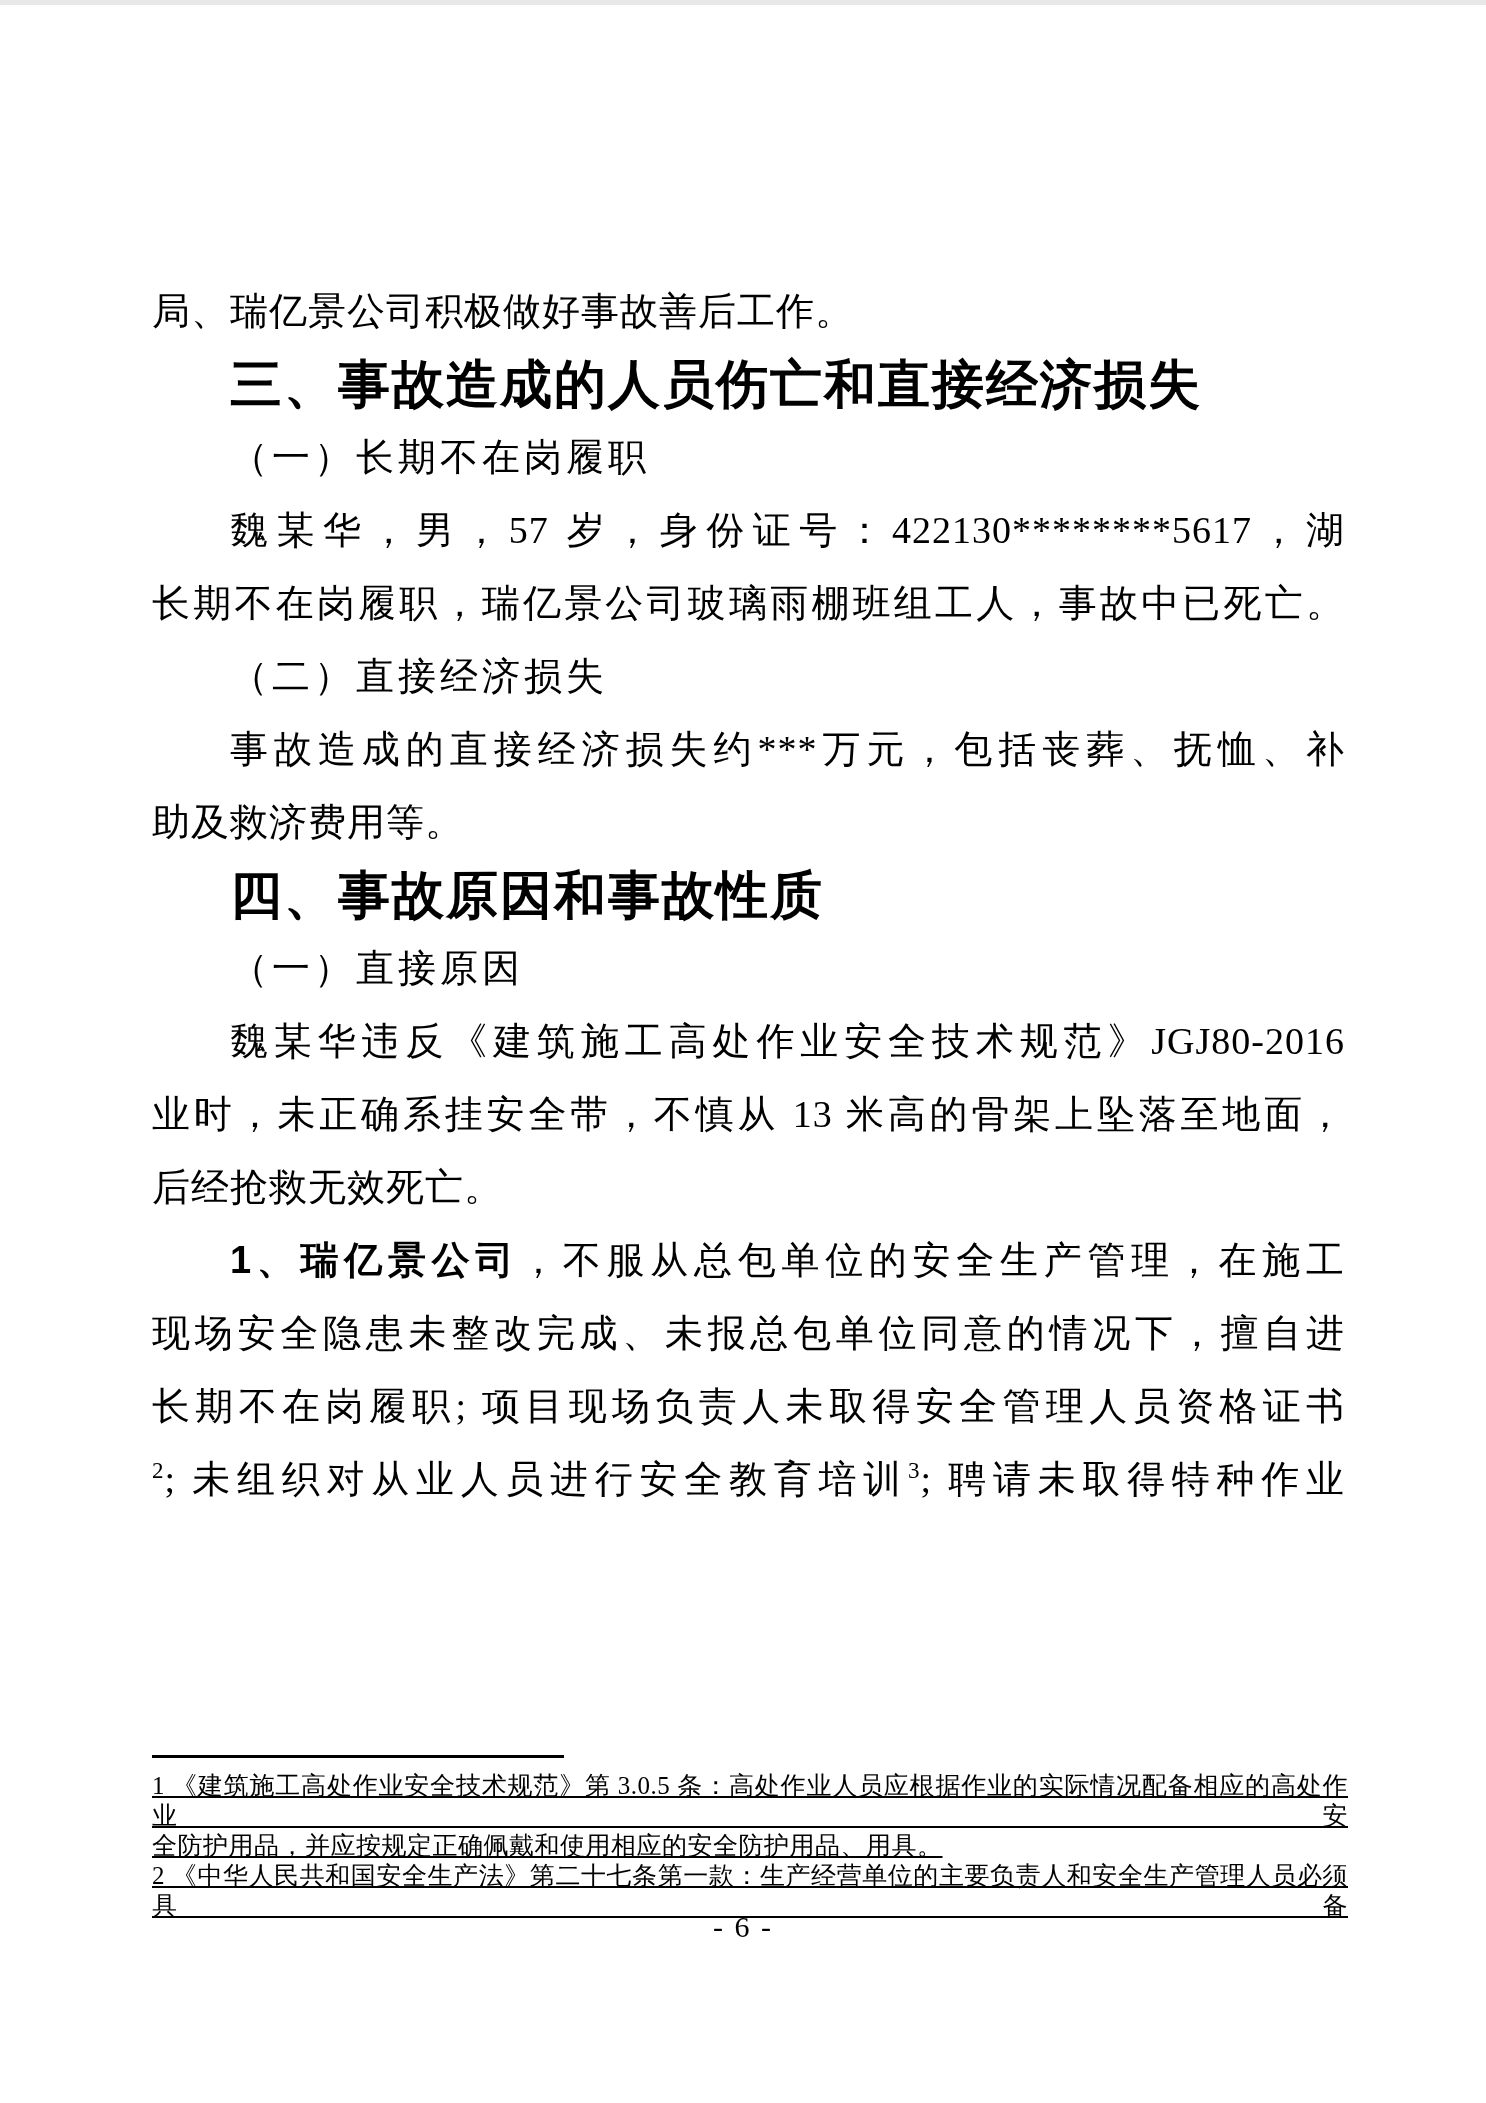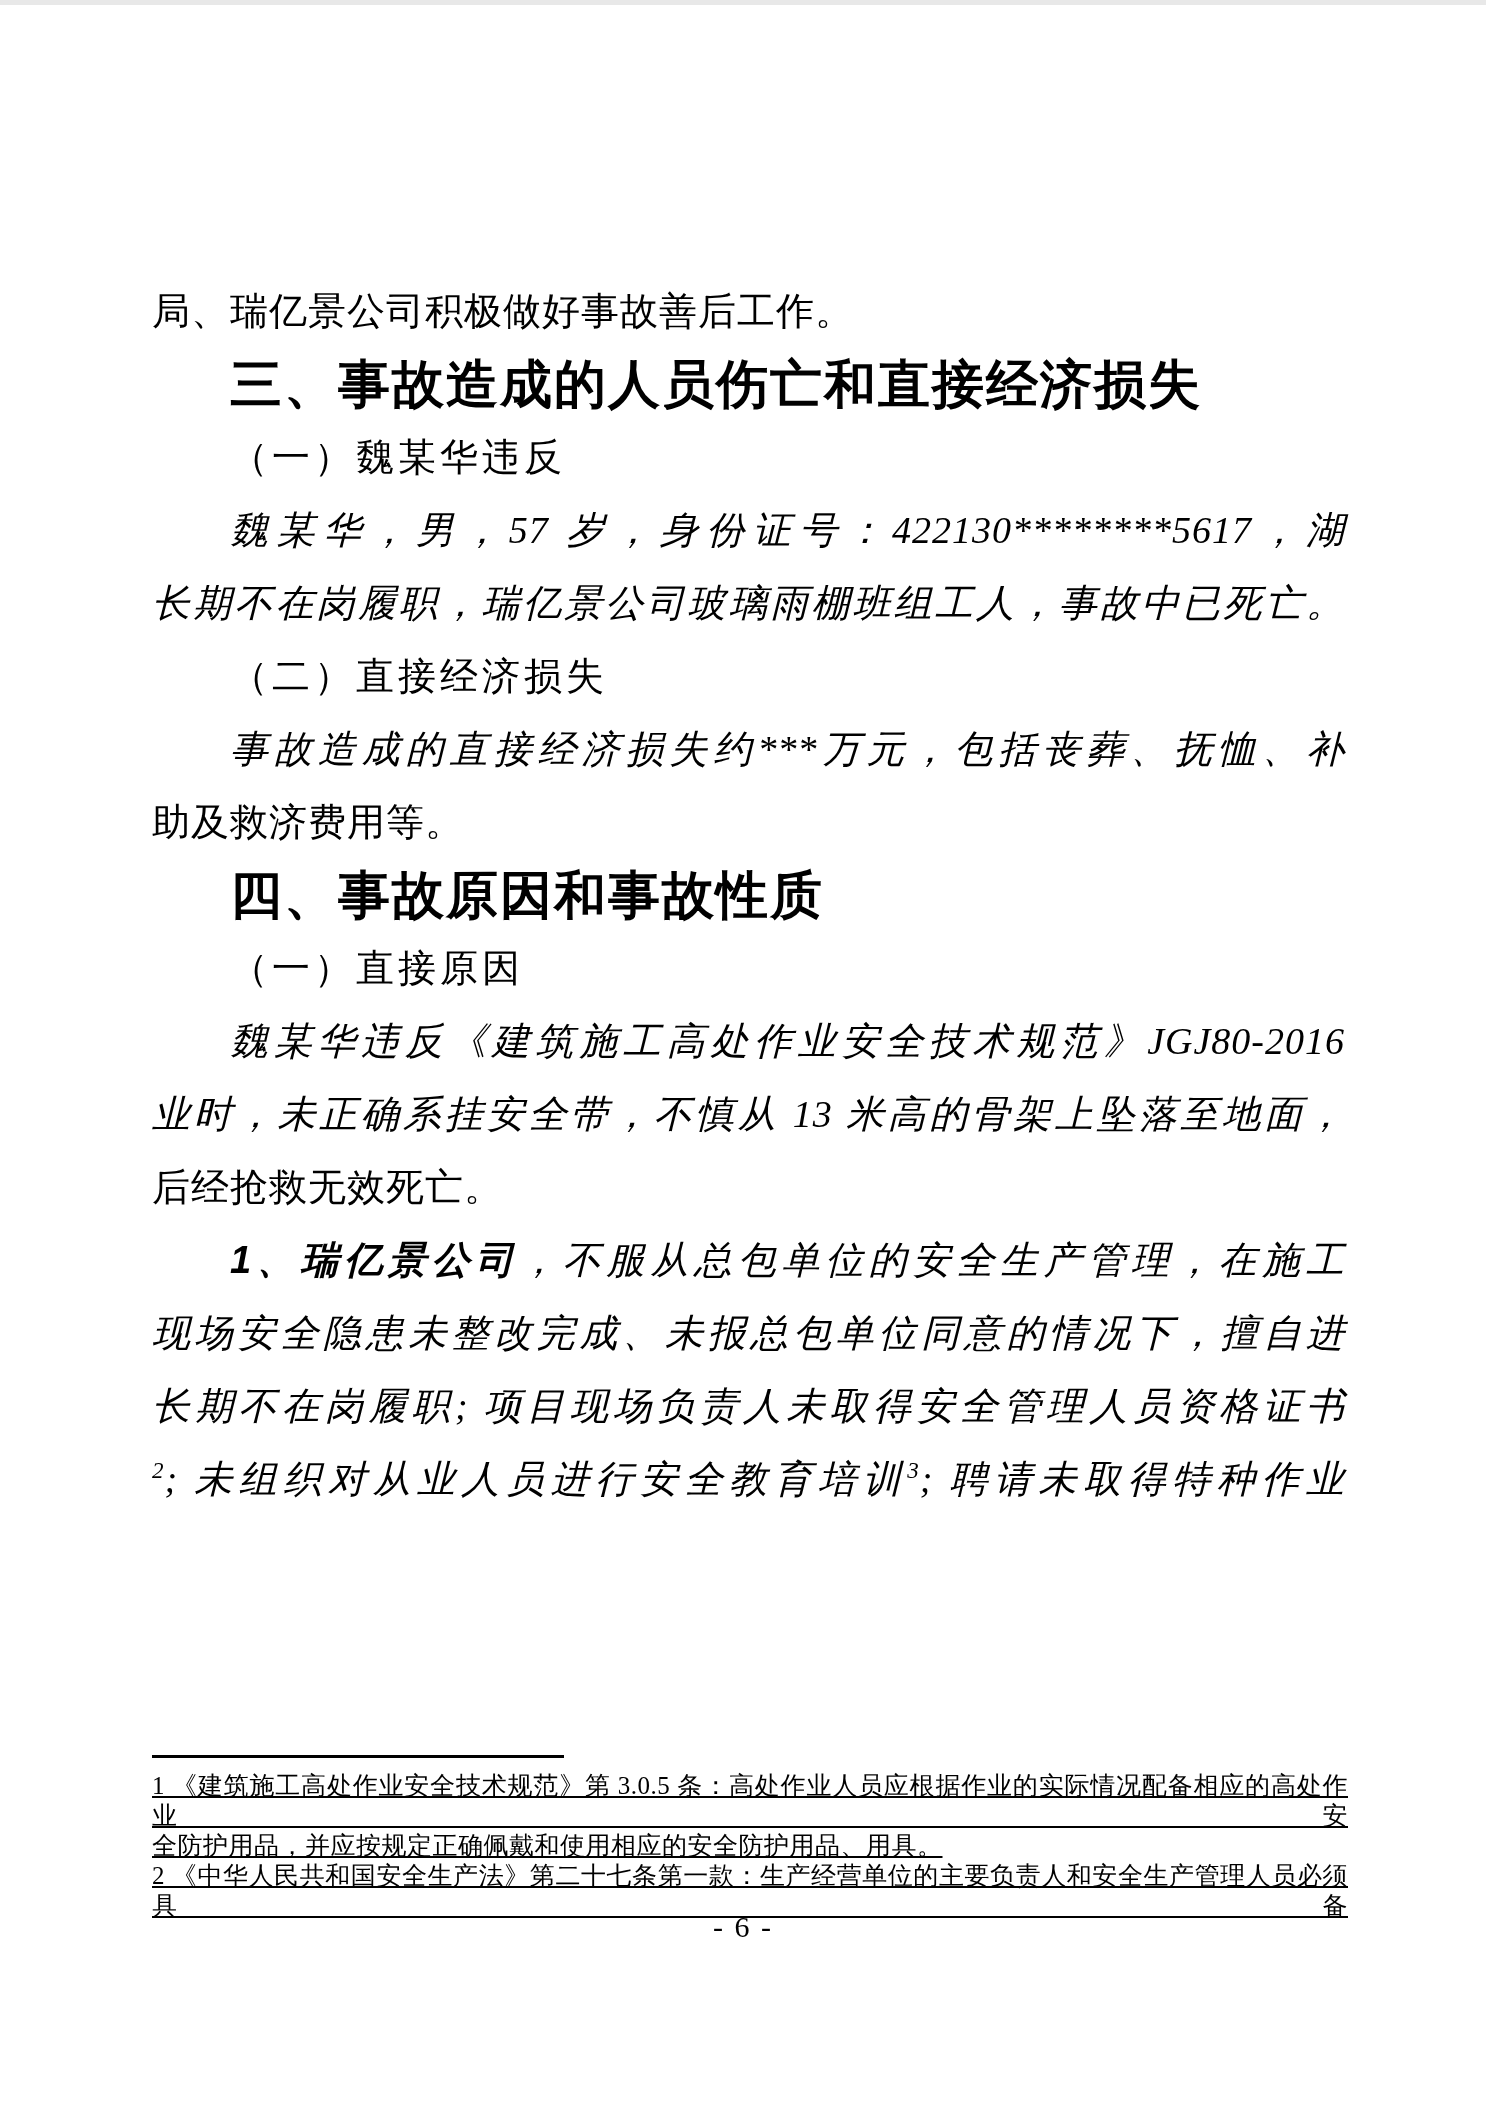--- a/index.html
+++ b/index.html
@@ -26,21 +26,20 @@
   .line {
     height: 73px;
     line-height: 73px;
     font-size: 38px;
     letter-spacing: 1px;
   }
   .line.justify {
     text-align: justify;
     text-align-last: justify;
     text-justify: inter-character;
-    font-style: italic;
   }
   .line.heading {
     font-family: "Liberation Sans", sans-serif;
     font-weight: bold;
     font-size: 52px;
     letter-spacing: 2px;
   }
   .line.kai {
     letter-spacing: 4px;
   }
@@ -91,21 +90,21 @@
     letter-spacing: 2px;
   }
 </style>
 </head>
 <body>
 
 <div class="page">
   <div class="doc-body" id="doc-lines">
       <div class="line body"><span>局、瑞亿景公司积极做好事故善后工作。</span></div>
       <div class="line heading indent"><span>三、事故造成的人员伤亡和直接经济损失</span></div>
-      <div class="line kai indent"><span>（一）魏某华违反</span></div>
+      <div class="line kai indent"><span>（一）长期不在岗履职</span></div>
       <div class="line body indent justify"><span>魏某华，男，57 岁，身份证号：422130********5617，湖</span></div>
       <div class="line body justify"><span>长期不在岗履职，瑞亿景公司玻璃雨棚班组工人，事故中已死亡。</span></div>
       <div class="line kai indent"><span>（二）直接经济损失</span></div>
       <div class="line body indent justify"><span>事故造成的直接经济损失约***万元，包括丧葬、抚恤、补</span></div>
       <div class="line body"><span>助及救济费用等。</span></div>
       <div class="line heading indent"><span>四、事故原因和事故性质</span></div>
       <div class="line kai indent"><span>（一）直接原因</span></div>
       <div class="line body indent justify"><span>魏某华违反《建筑施工高处作业安全技术规范》JGJ80-2016</span></div>
       <div class="line body justify"><span>业时，未正确系挂安全带，不慎从 13 米高的骨架上坠落至地面，</span></div>
       <div class="line body"><span>后经抢救无效死亡。</span></div>

